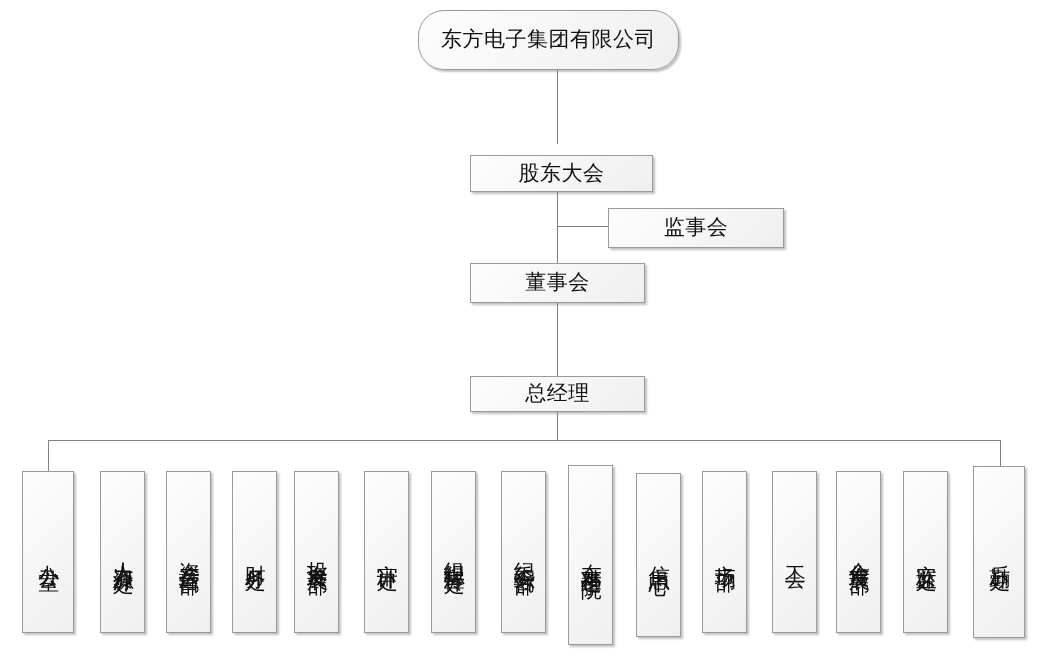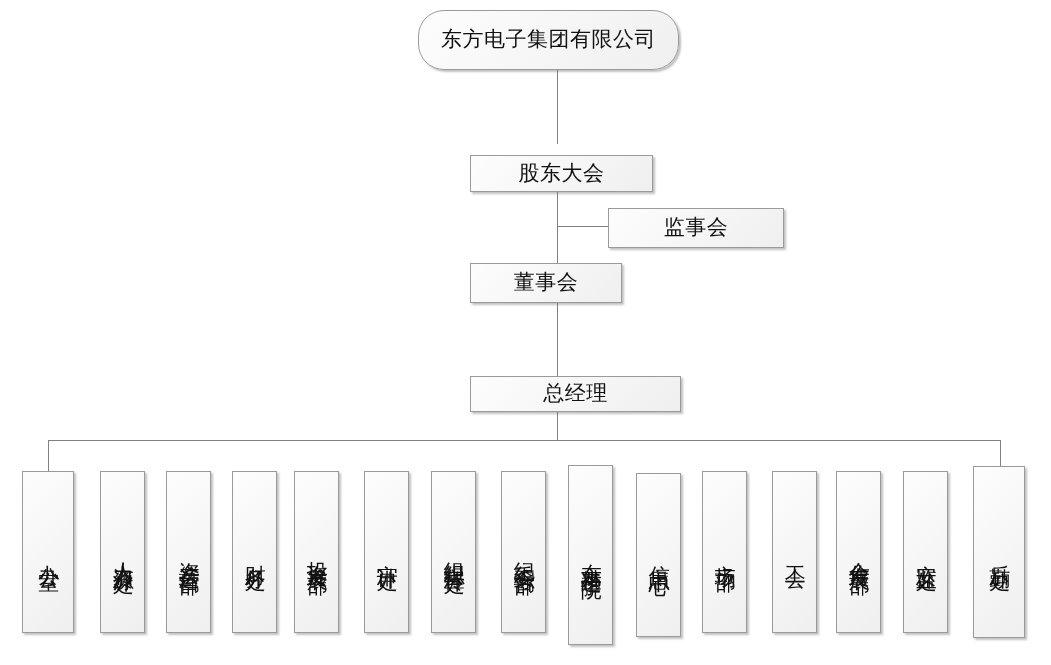--- a/index.html
+++ b/index.html
@@ -91,25 +91,25 @@
   </div>
 
   <div class="node h" style="left:470px; top:143px; width:183px; height:37px;margin-top:12px;">
     <span class="label">股东大会</span>
   </div>
 
   <div class="node h" style="left:608px; top:208px; width:176px; height:40px;">
     <span class="label">监事会</span>
   </div>
 
-  <div class="node h" style="left:470px; top:263px; width:152px; height:40px;">
+  <div class="node h" style="left:470px; top:263px; width:175px; height:40px;">
     <span class="label">董事会</span>
   </div>
 
-  <div class="node h" style="left:470px; top:376px; width:211px; height:36px;">
+  <div class="node h" style="left:470px; top:376px; width:175px; height:36px;">
     <span class="label">总经理</span>
   </div>
 
   <div class="node v" style="left:22px; top:471px; width:52px; height:162px;">
     <span class="label">办公室</span>
   </div>
 
   <div class="node v" style="left:100px; top:471px; width:45px; height:162px;">
     <span class="label">人力资源处</span>
   </div>

